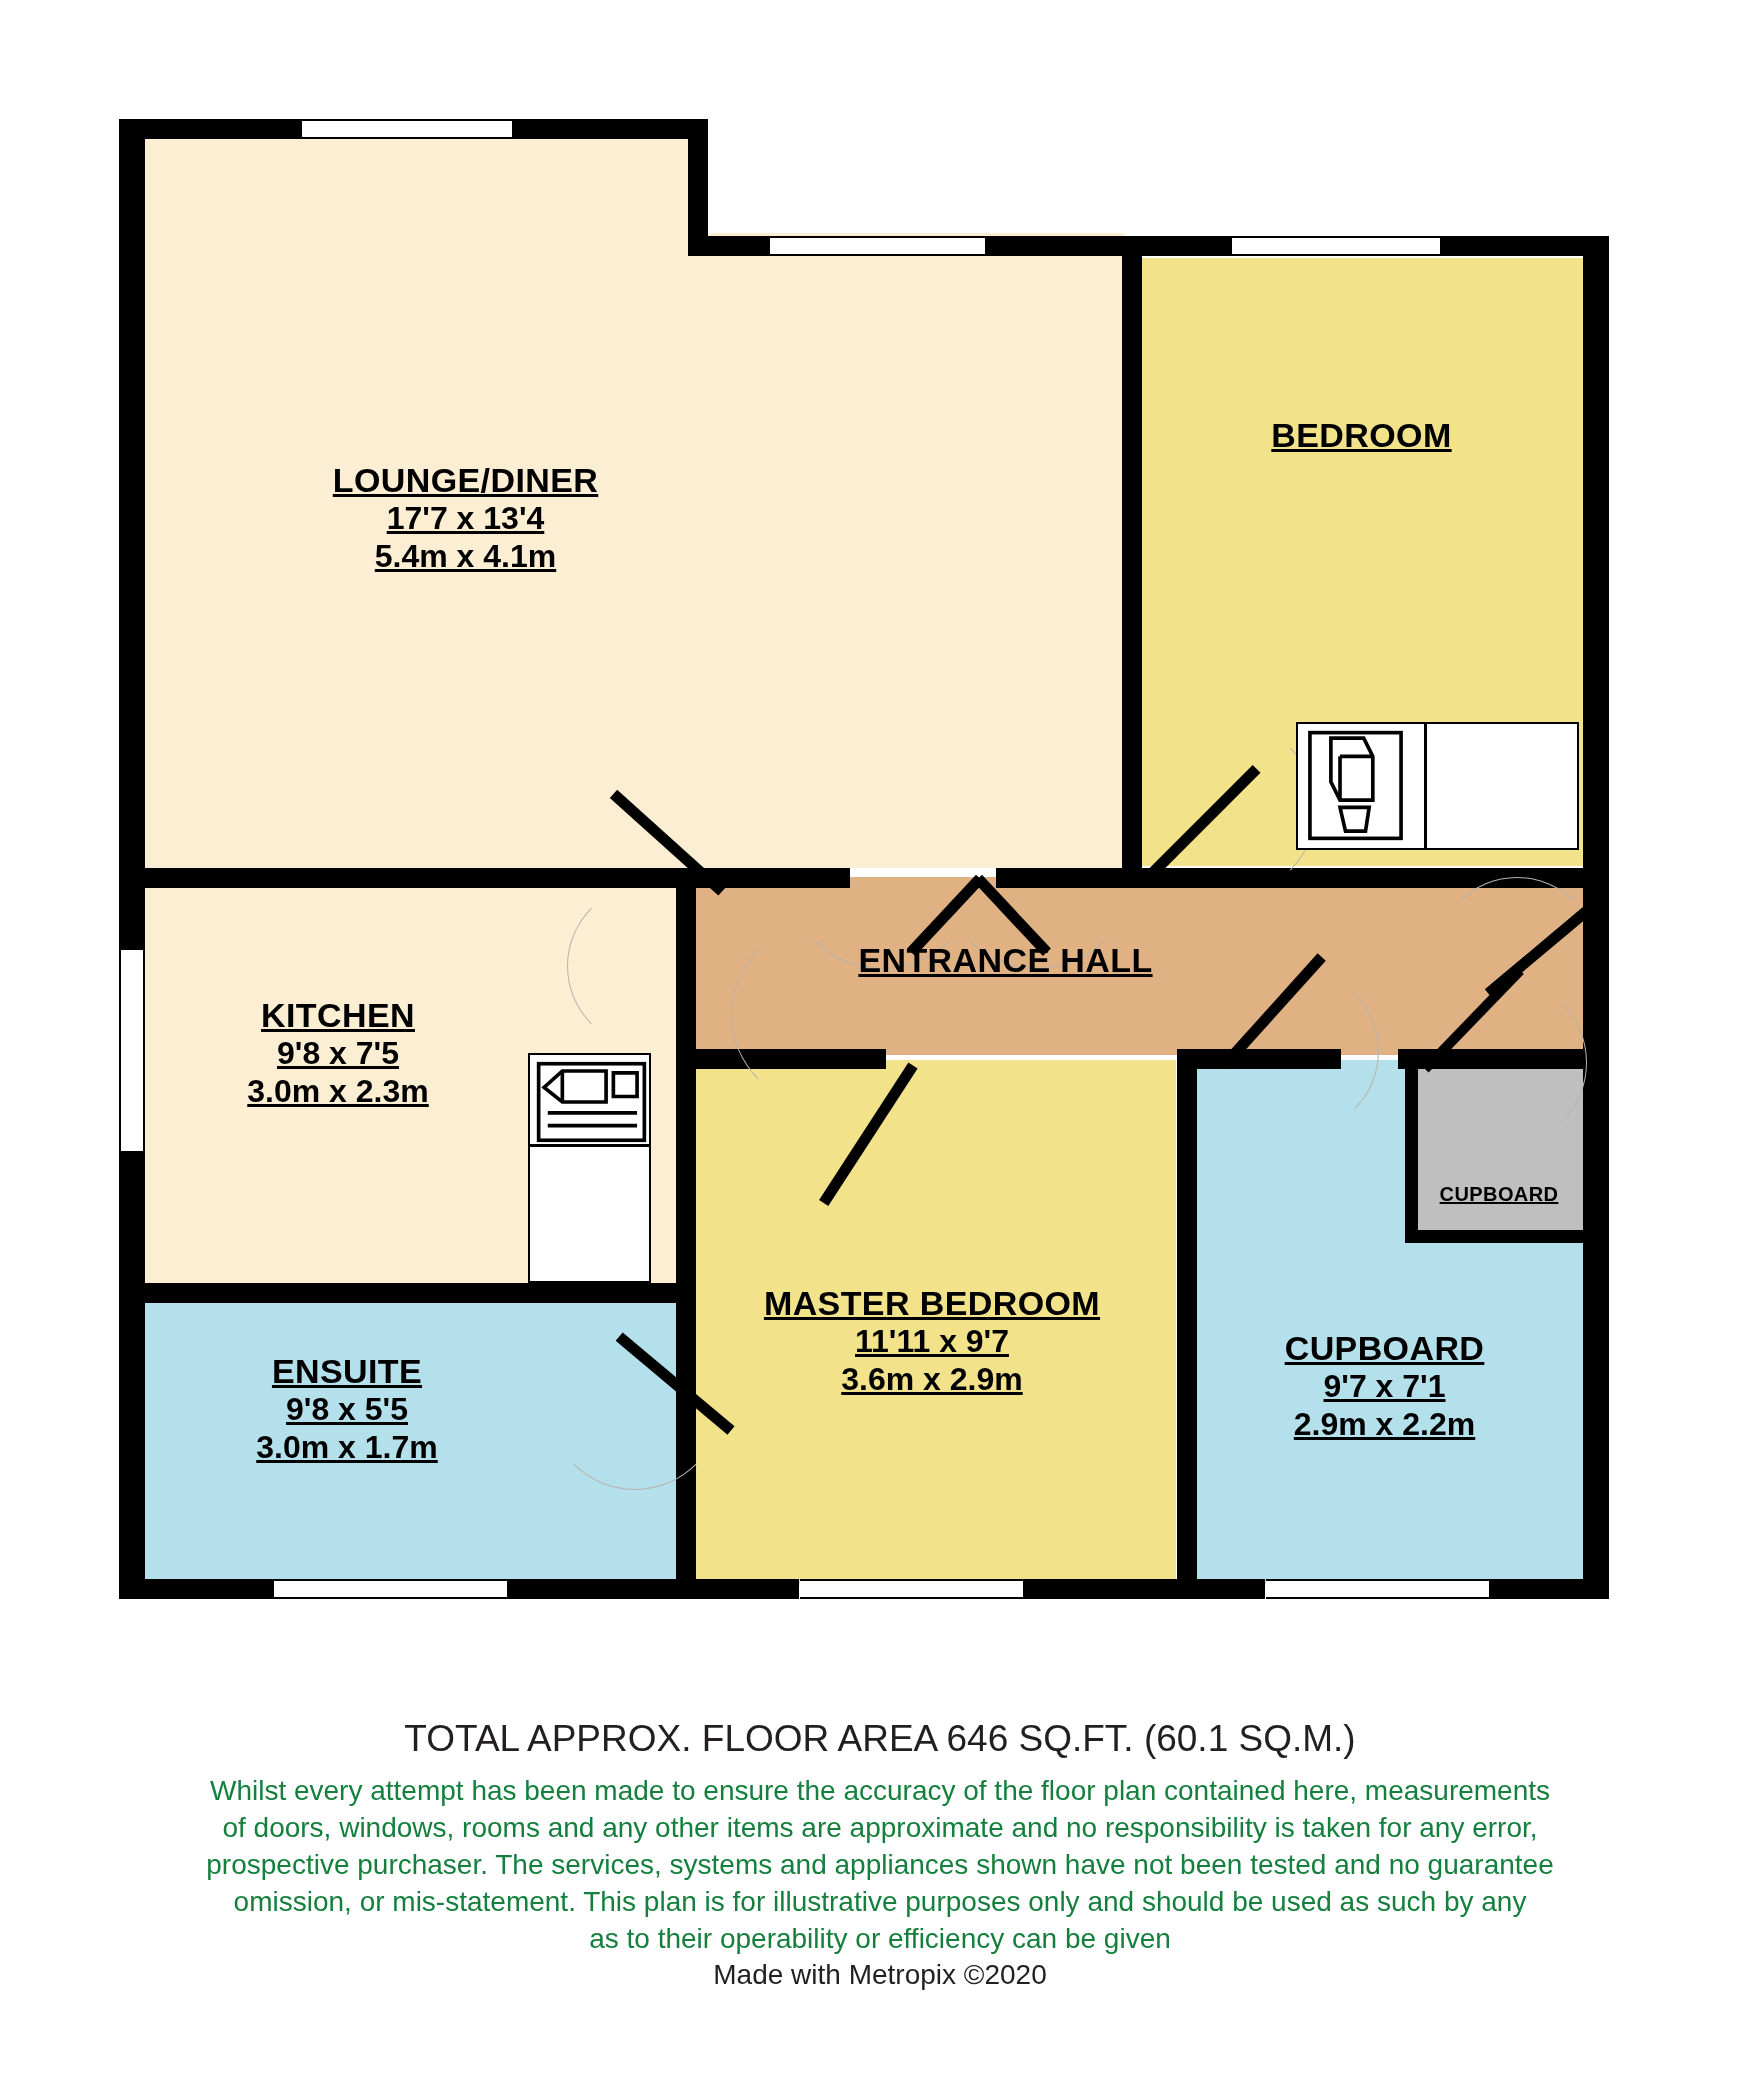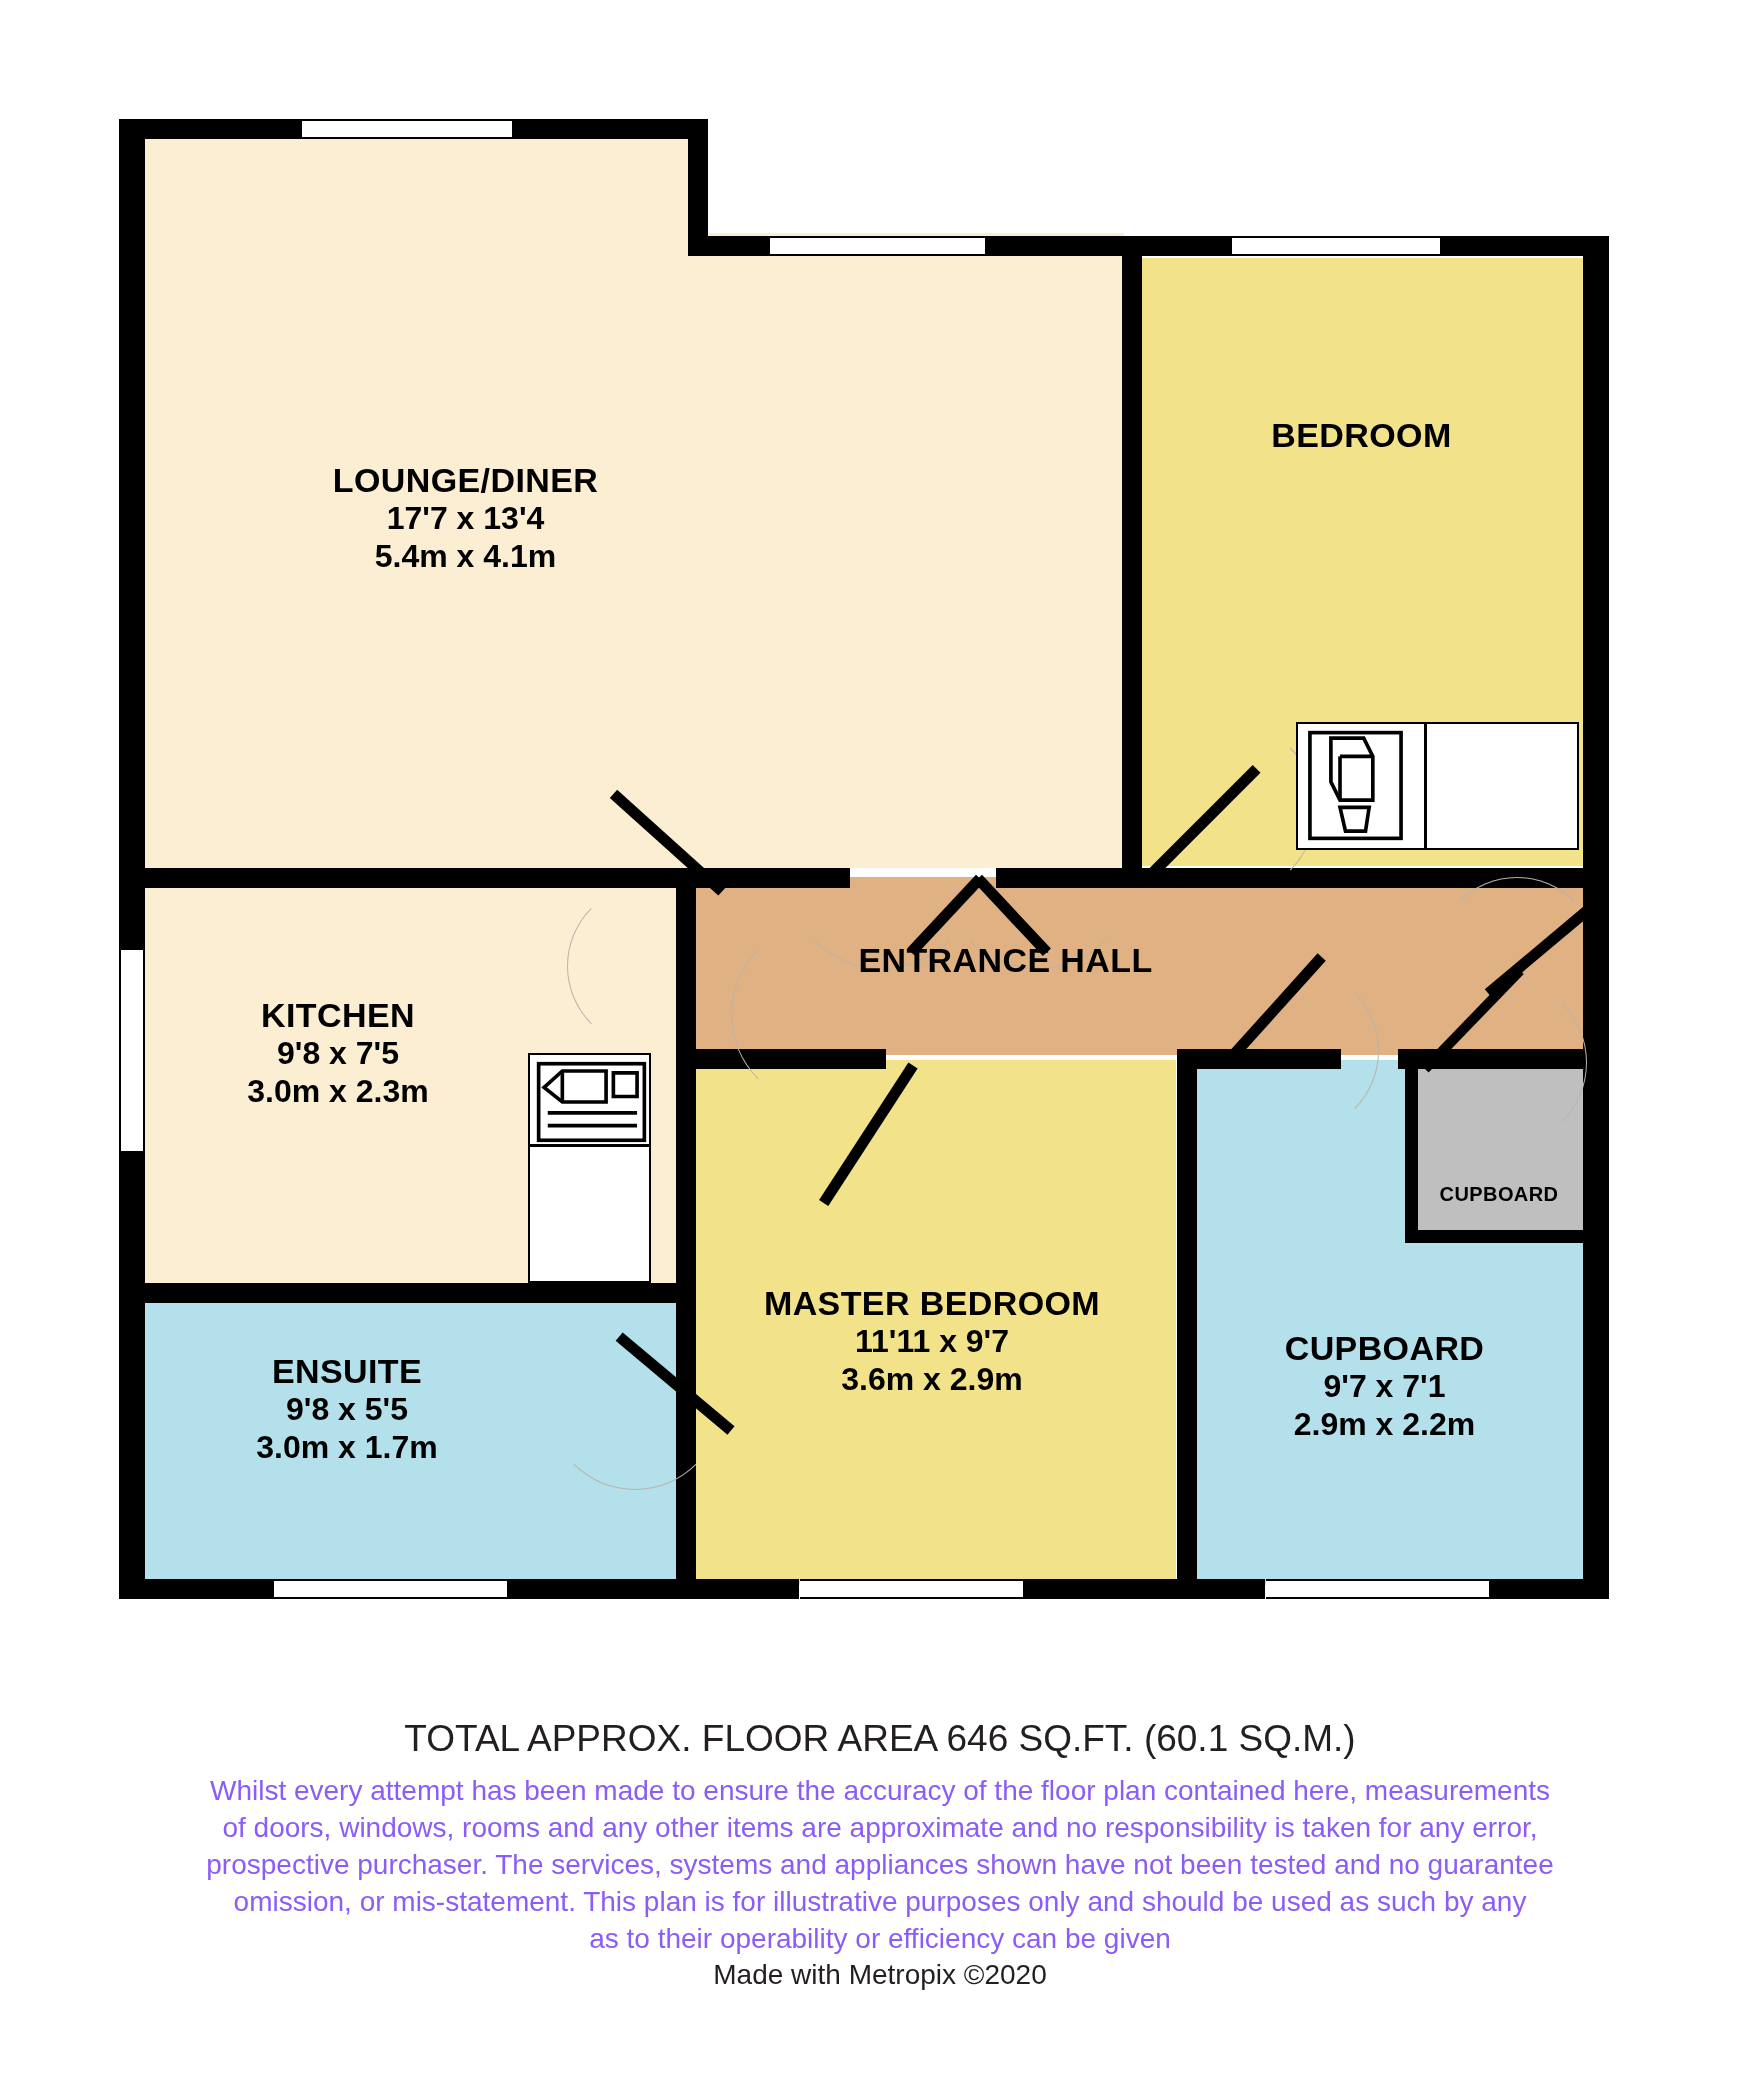--- a/index.html
+++ b/index.html
@@ -47,20 +47,21 @@
     border-right: 2.7px solid #000;
     box-sizing: border-box;
   }
 
   .label {
     position: absolute;
     text-align: center;
     color: #000000;
     line-height: 1.16;
     white-space: nowrap;
+    text-decoration: underline;
   }
   .label .name {
     font-weight: bold;
     font-size: 34px;
     letter-spacing: 0.4px;
   }
   .label .dim {
     font-weight: bold;
     font-size: 32px;
   }
@@ -99,21 +100,21 @@
     text-align: center;
   }
   #footer .total {
     font-size: 37px;
     color: #231f20;
     margin-bottom: 12.8px;
     font-family: "Liberation Sans", sans-serif;
   }
   #footer .disclaimer {
     font-size: 28px;
-    color: #8b5cf6;
+    color: #15803d;
     line-height: 1.32;
     padding: 0 39px;
   }
   #footer .made {
     font-size: 28px;
     color: #231f20;
     margin-top: 1.8px;
   }
 </style>
 </head>

